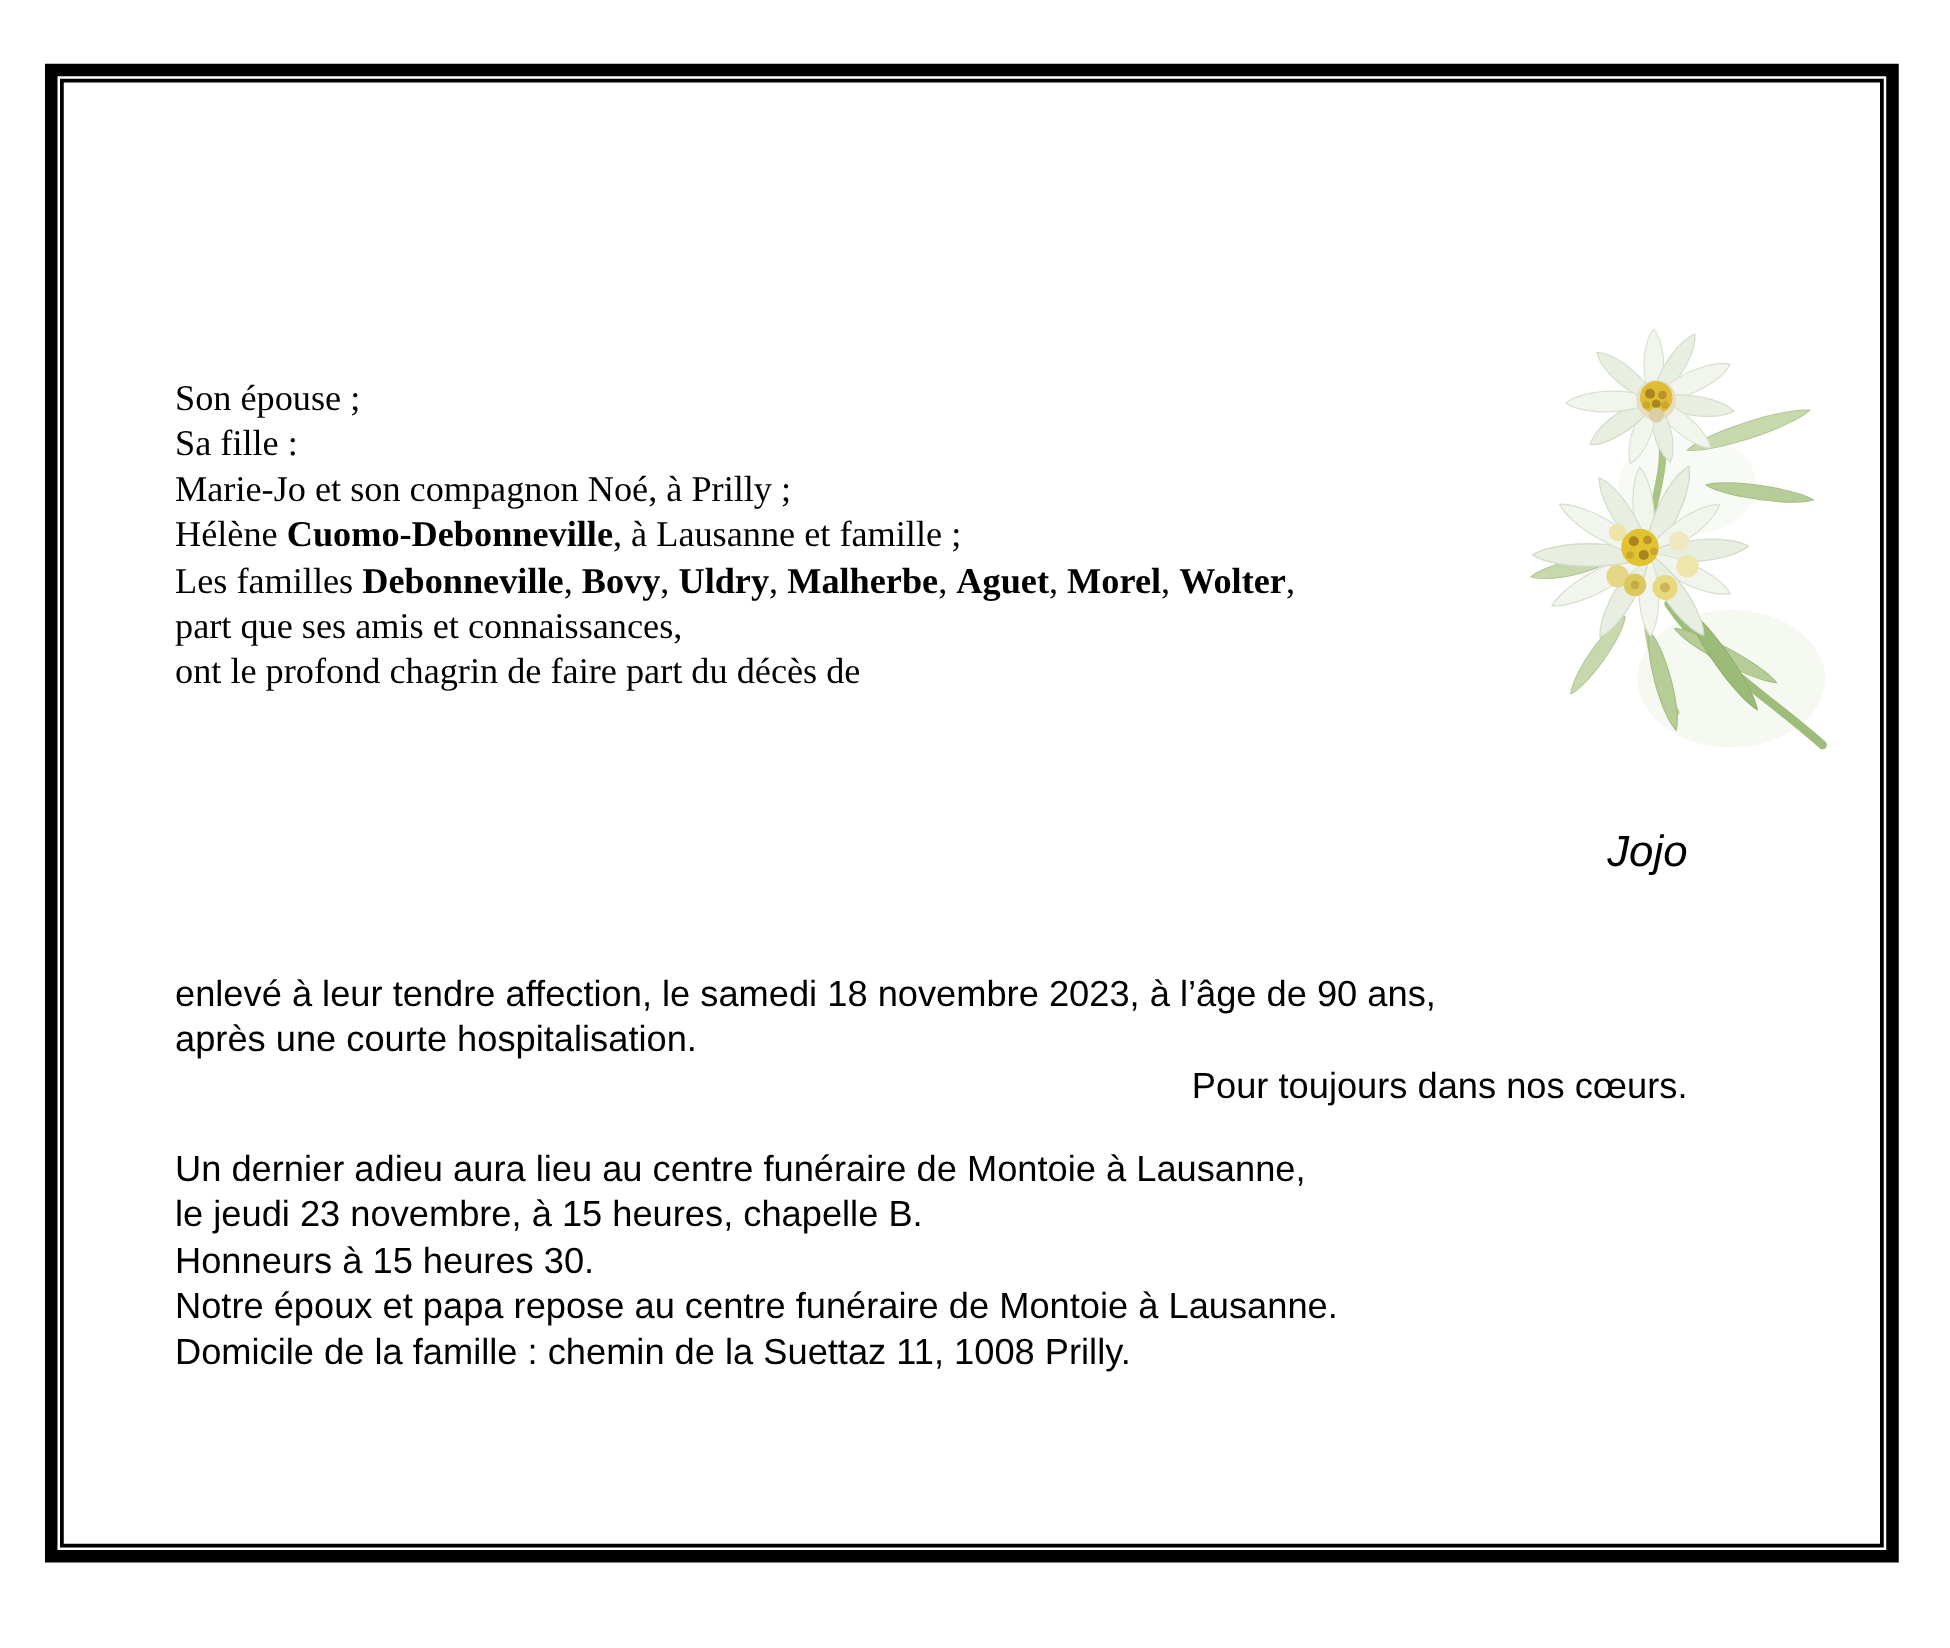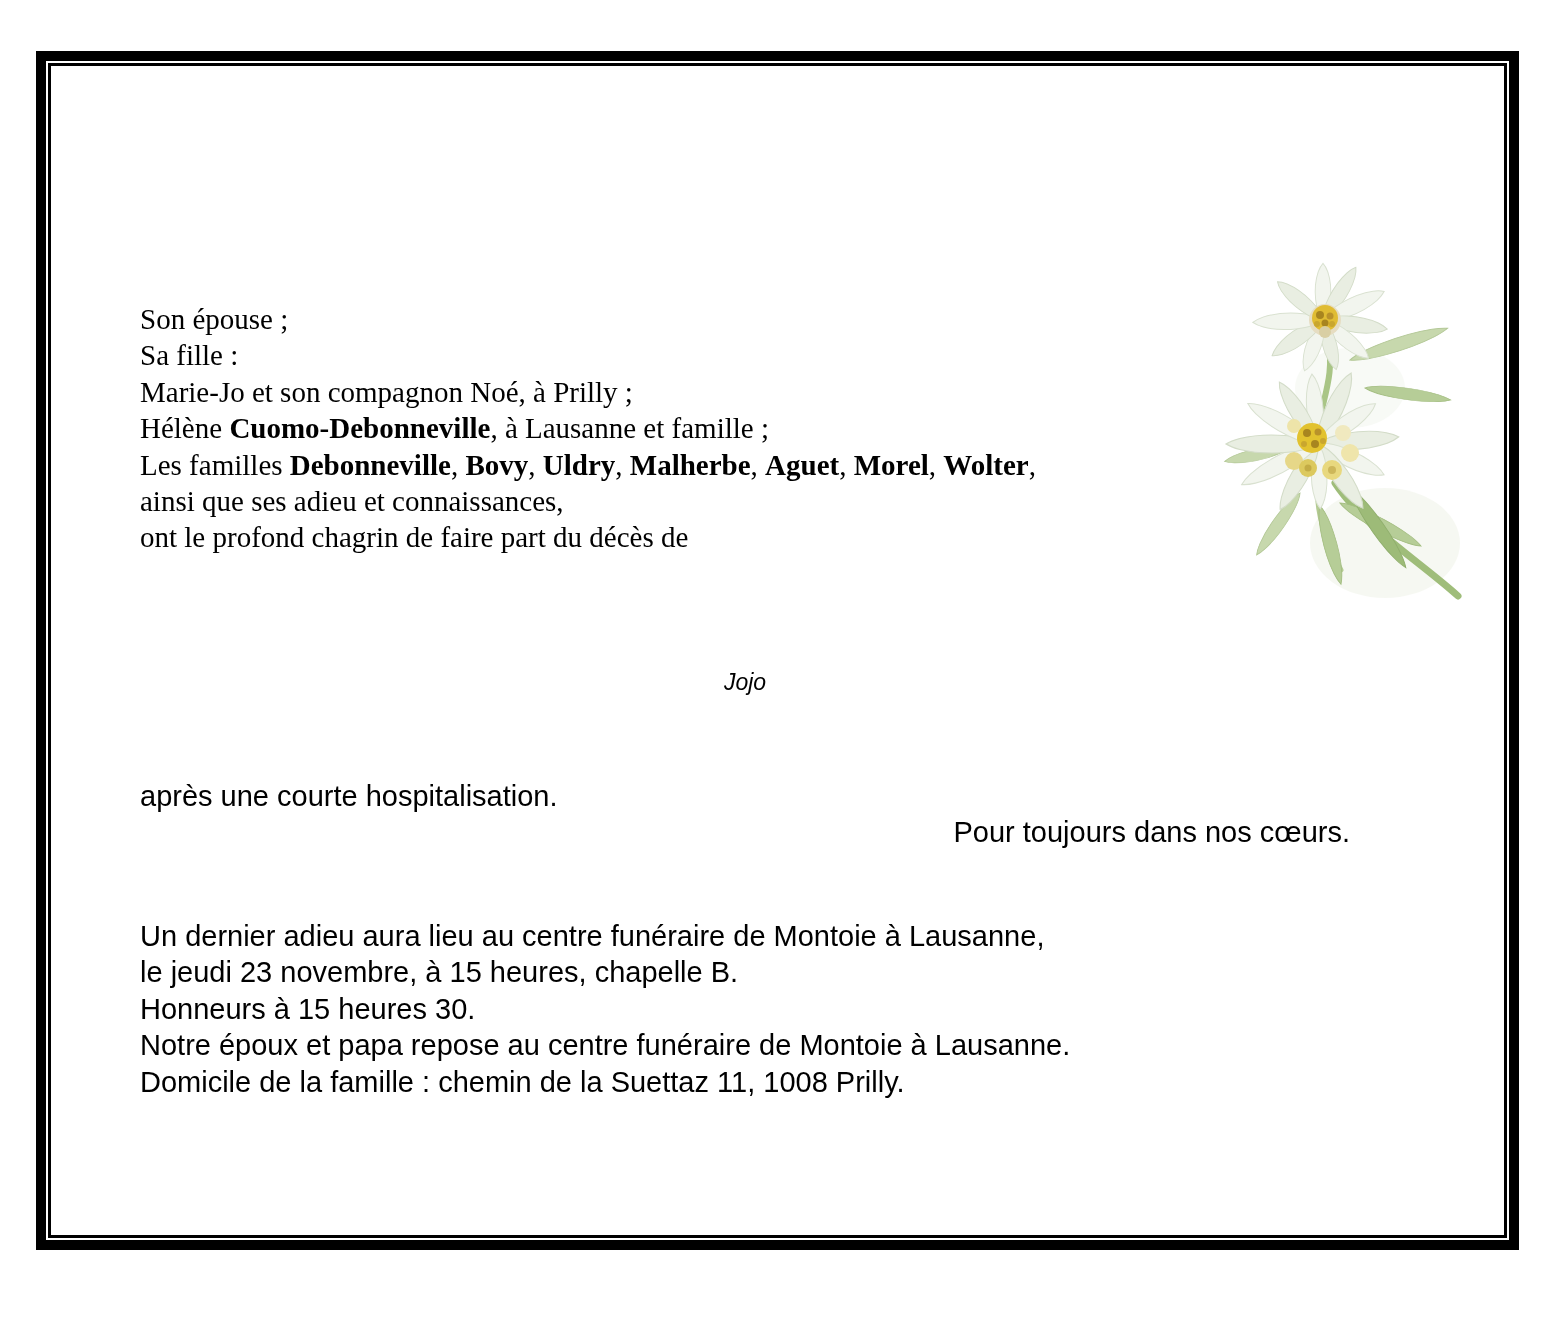--- a/index.html
+++ b/index.html
@@ -21,21 +21,21 @@
     position: absolute;
     inset: 2px;
     border: 3px solid #000000;
   }
   .text-line { font-size: 29px; line-height: 36.4px; white-space: pre-wrap; }
   .seg { display: inline; }
   .bold { font-weight: bold; }
   .family-block   { position: absolute; left: 140px; top: 301px; width: 1210px; font-family: Liberation Serif, serif; }
   .name-block     { position: absolute; left: 140px; top: 662px; width: 1210px; text-align: center; }
   .deceased-name  { font-size: 34px; font-weight: bold; line-height: 42px; }
-  .nickname       { font-size: 23px; font-style: italic; line-height: 40px; }
+  .nickname       { font-size: 35px; font-style: italic; line-height: 40px; text-align: right; }
   .death-block    { position: absolute; left: 140px; top: 778px; width: 1210px; }
   .epitaph        { font-size: 29px; line-height: 36.4px; text-align: right; }
   .ceremony-block { position: absolute; left: 140px; top: 918px; width: 1210px; }
   .flower-wrap    { position: absolute; left: 1200px; top: 248px; width: 305px; height: 365px; }
   .petal  { fill: #f2f5ee; stroke: #d9e1d0; stroke-width: 1; }
   .petal2 { fill: #e9eee2; stroke: #d3dcc8; stroke-width: 1; }
   .leafA  { fill: #b6cd97; stroke: #a3bd81; stroke-width: 1; }
   .leafB  { fill: #c7d8ad; stroke: #b2c795; stroke-width: 1; }
   .leafC  { fill: #9dbb78; stroke: #8fae6c; stroke-width: 1; }
   .stem   { fill: none; stroke-linecap: round; }
@@ -46,30 +46,31 @@
 <div class="frame">
   <div class="frame-inner"></div>
 </div>
 
 <div class="family-block">
     <div class="text-line"><span class="seg">Son épouse ;</span></div>
     <div class="text-line"><span class="seg">Sa fille :</span></div>
     <div class="text-line"><span class="seg">Marie-Jo et son compagnon Noé, à Prilly ;</span></div>
     <div class="text-line"><span class="seg">Hélène </span><span class="seg bold">Cuomo-Debonneville</span><span class="seg">, à Lausanne et famille ;</span></div>
     <div class="text-line"><span class="seg">Les familles </span><span class="seg bold">Debonneville</span><span class="seg">, </span><span class="seg bold">Bovy</span><span class="seg">, </span><span class="seg bold">Uldry</span><span class="seg">, </span><span class="seg bold">Malherbe</span><span class="seg">, </span><span class="seg bold">Aguet</span><span class="seg">, </span><span class="seg bold">Morel</span><span class="seg">, </span><span class="seg bold">Wolter</span><span class="seg">,</span></div>
-    <div class="text-line"><span class="seg">ainsi que ses adieu et connaissances,</span></div>
+    <div class="text-line"><span class="seg">part que ses amis et connaissances,</span></div>
     <div class="text-line"><span class="seg">ont le profond chagrin de faire part du décès de</span></div>
   </div>
 
 <div class="name-block">
   <div class="nickname">Jojo</div>
 </div>
 
 <div class="death-block">
   <div>
+      <div class="text-line"><span class="seg">enlevé à leur tendre affection, le samedi 18 novembre 2023, à l’âge de 90 ans,</span></div>
       <div class="text-line"><span class="seg">après une courte hospitalisation.</span></div>
     </div>
   <div class="epitaph">Pour toujours dans nos cœurs.</div>
 </div>
 
 <div class="ceremony-block">
     <div class="text-line"><span class="seg">Un dernier adieu aura lieu au centre funéraire de Montoie à Lausanne,</span></div>
     <div class="text-line"><span class="seg">le jeudi 23 novembre, à 15 heures, chapelle B.</span></div>
     <div class="text-line"><span class="seg">Honneurs à 15 heures 30.</span></div>
     <div class="text-line"><span class="seg">Notre époux et papa repose au centre funéraire de Montoie à Lausanne.</span></div>

